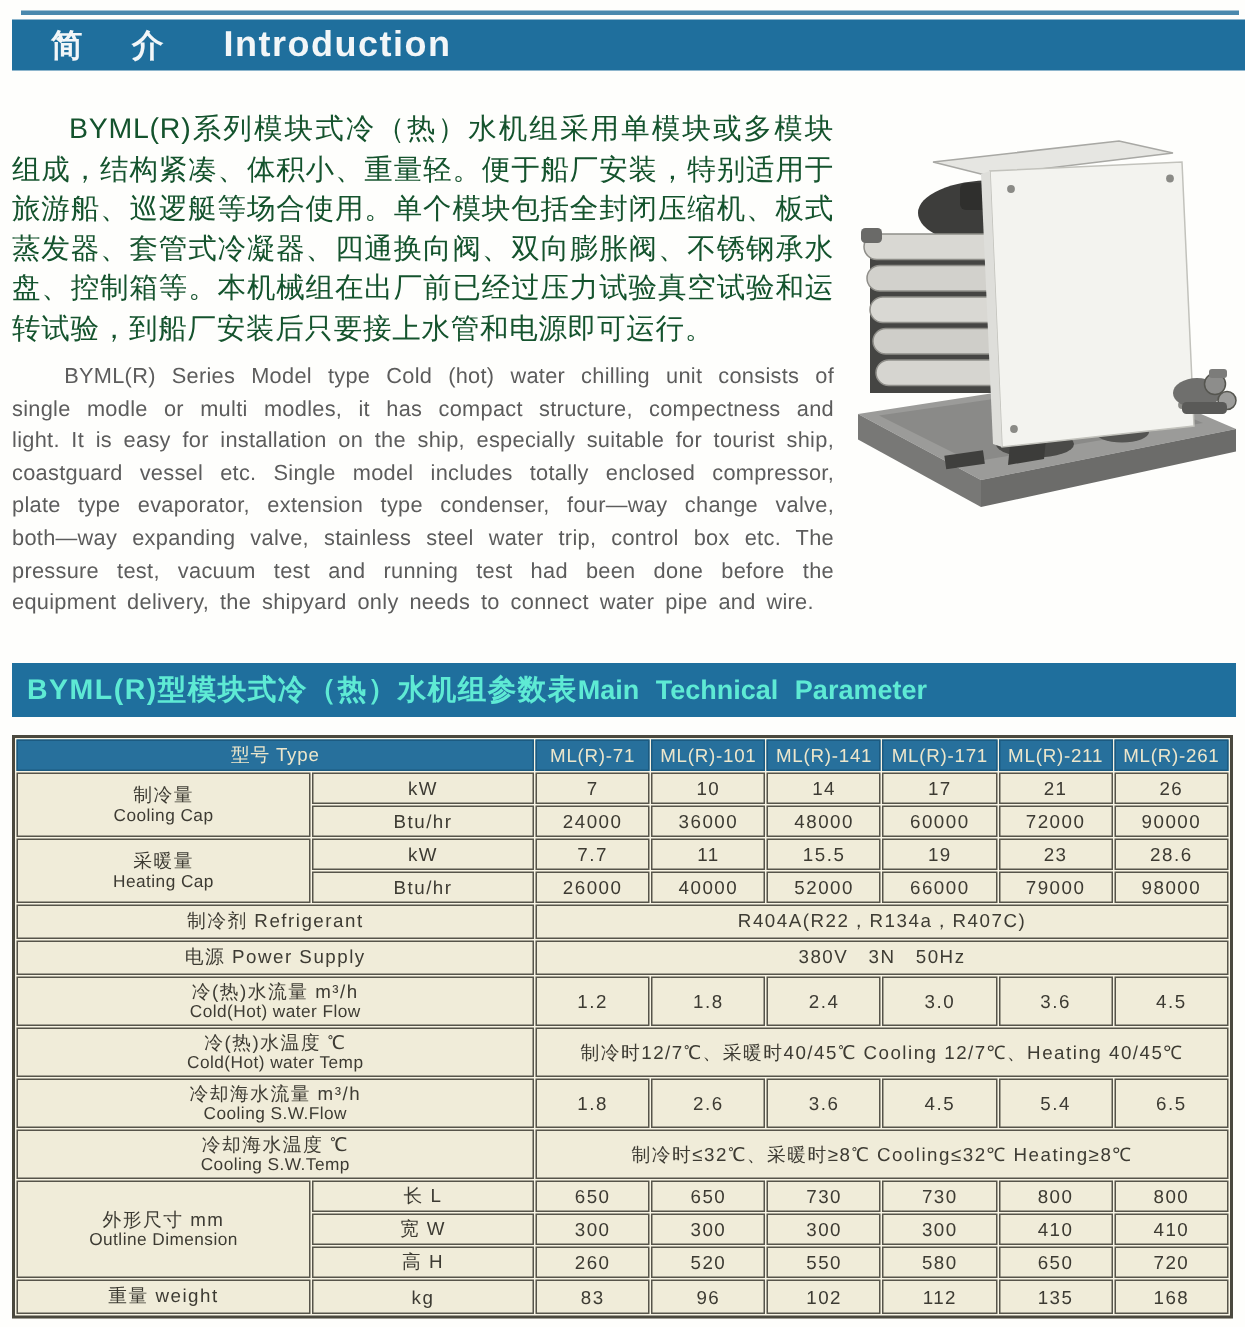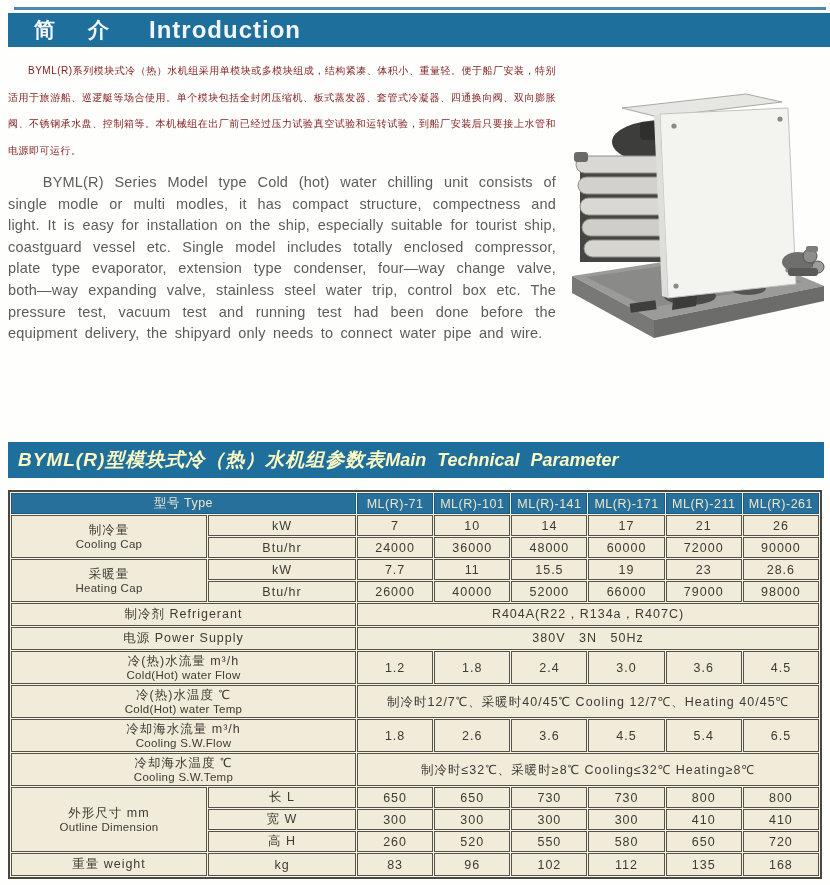--- a/index.html
+++ b/index.html
@@ -26,36 +26,36 @@
   }
   .title-bar .zh { font-size:21px; font-weight:bold; letter-spacing:6px; }
   .title-bar .en { font-size:24px; font-weight:bold; margin-left:34px; letter-spacing:1px; }
 
   .intro-row {
     position:absolute; top:58px; left:8px; right:4px;
     display:flex; gap:14px;
   }
   .text-col { width:548px; }
   .para-zh {
-    font-size:10px; line-height:26.5px; color:#7f1d1d;
-    text-align:justify; text-indent:2em; letter-spacing:0.5px;
+    font-size:19px; line-height:26.5px; color:#14532d;
+    text-align:justify; text-indent:2em; letter-spacing:0.5px;margin-top:16px;
   }
   .para-en {
     margin-top:8px;
     font-size:14.5px; line-height:21.6px; color:#5c5c5c;
     text-align:justify; text-indent:2.4em;
     word-spacing:3px; letter-spacing:0.2px;
   }
   .photo-col { width:256px; padding-top:6px; }
 
   .param-bar {
     position:absolute; top:442px; left:8px; width:816px;
     height:36px; background:#1f6f9d;
     display:flex; align-items:center;
-    padding-left:10px; color:#fef9c3;font-style:italic;
+    padding-left:10px; color:#5eead4;
   }
   .param-bar .zh { font-size:19px; font-weight:bold; letter-spacing:1px; }
   .param-bar .en { font-size:18px; font-weight:bold; word-spacing:6px; }
 
   .tech-table-wrap { position:absolute; top:490px; left:8px; width:814px; }
   table.tech {
     width:100%;
     border-collapse:separate; border-spacing:1.5px;
     background:#f8f4e4;
     border:2px solid #4a483e;

